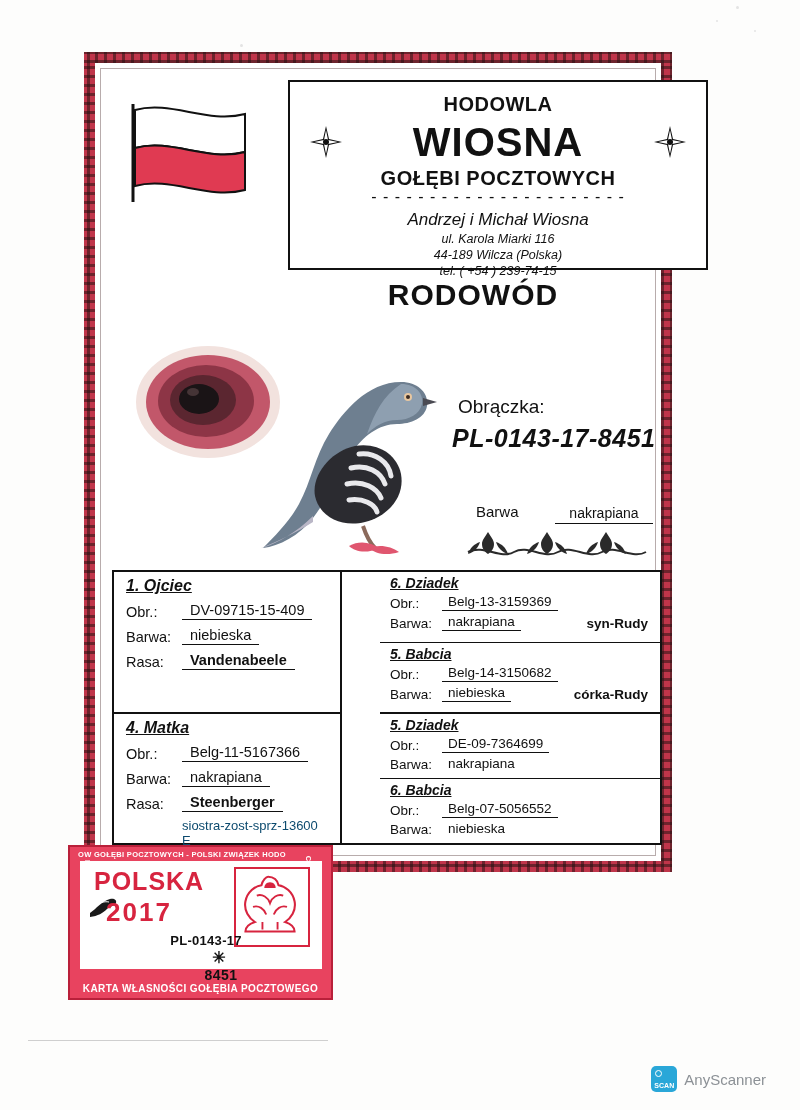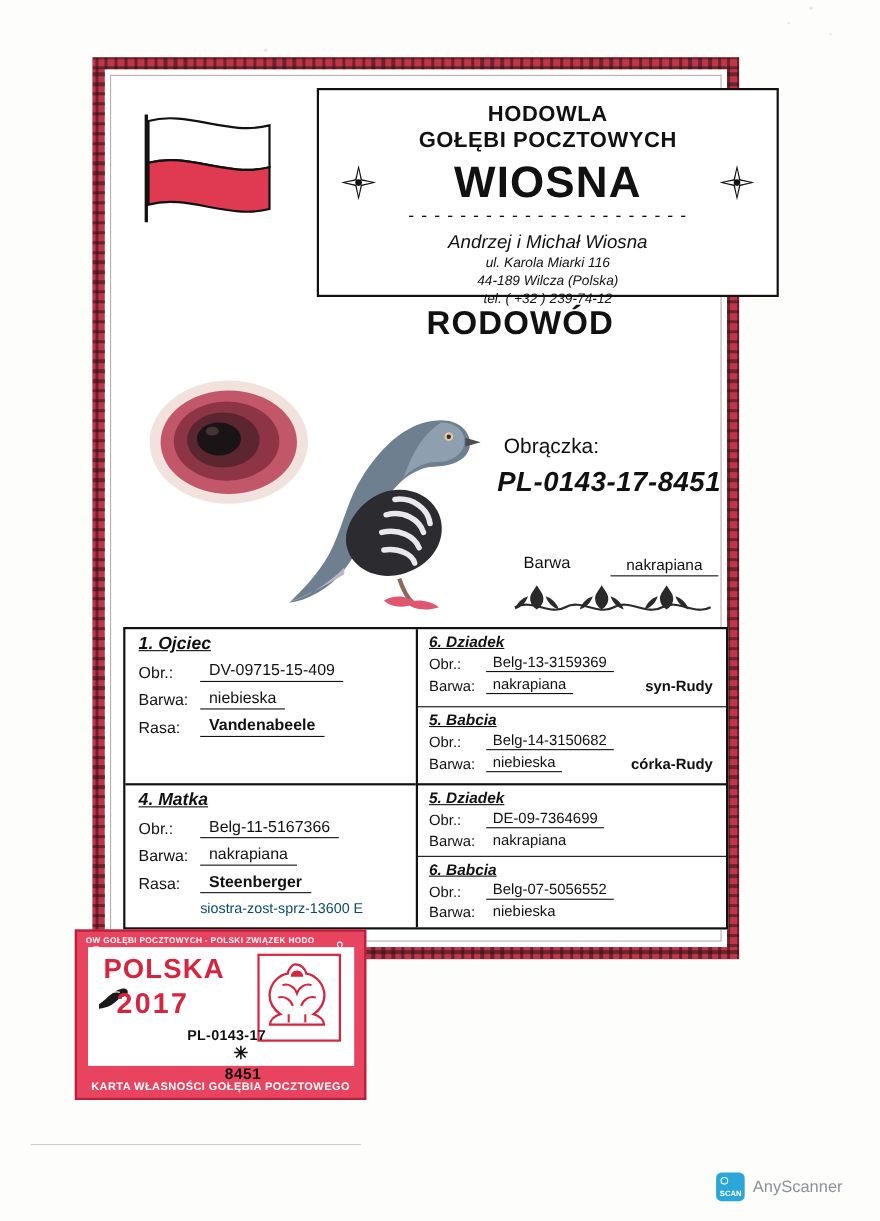--- a/index.html
+++ b/index.html
@@ -221,21 +221,21 @@
     top: 570px;
     width: 550px;
     height: 275px;
     border: 2px solid #111;
     box-sizing: border-box;
     background: #fff;
   }
   #ped-left {
     position: absolute;
     left: 0; top: 0;
-    width: 266px; height: 100%;
+    width: 228px; height: 100%;
     border-right: 2px solid #111;
     box-sizing: border-box;
   }
   #ped-right {
     position: absolute;
     left: 266px; top: 0; right: 0; height: 100%;
   }
   .pl-cell {
     position: absolute;
     left: 0; right: 0;
@@ -450,43 +450,43 @@
   <div id="flag">
     <svg viewBox="0 0 142 112" width="142" height="112">
       <path d="M14 6 L14 104" stroke="#111" stroke-width="3" fill="none"></path>
       <path d="M16 12 C52 2, 88 26, 126 16 L126 54 C88 64, 52 40, 16 50 Z" fill="#ffffff" stroke="#111" stroke-width="2"></path>
       <path d="M16 50 C52 40, 88 64, 126 54 L126 92 C88 102, 52 78, 16 88 Z" fill="#e03a52" stroke="#111" stroke-width="2"></path>
     </svg>
   </div>
 
   <div id="header-box">
     <div id="hdr-l1">HODOWLA</div>
-    <div id="hdr-l2">GOŁĘBI POCZTOWYCH</div>
     <div id="hdr-big-row">
       <span class="star left">
         <svg viewBox="0 0 32 32" width="32" height="32">
           <path d="M16 0 L19 13 L32 16 L19 19 L16 32 L13 19 L0 16 L13 13 Z" fill="#111"></path>
           <path d="M16 4 L18 14 L28 16 L18 18 L16 28 L14 18 L4 16 L14 14 Z" fill="#fff"></path>
           <circle cx="16" cy="16" r="3" fill="#111"></circle>
         </svg>
       </span>
       <div id="hdr-big">WIOSNA</div>
       <span class="star right">
         <svg viewBox="0 0 32 32" width="32" height="32">
           <path d="M16 0 L19 13 L32 16 L19 19 L16 32 L13 19 L0 16 L13 13 Z" fill="#111"></path>
           <path d="M16 4 L18 14 L28 16 L18 18 L16 28 L14 18 L4 16 L14 14 Z" fill="#fff"></path>
           <circle cx="16" cy="16" r="3" fill="#111"></circle>
         </svg>
       </span>
     </div>
+    <div id="hdr-l2">GOŁĘBI POCZTOWYCH</div>
     <div id="hdr-dashes">- - - - - - - - - - - - - - - - - - - - - -</div>
     <div id="hdr-names">Andrzej i Michał Wiosna</div>
     <div id="hdr-addr1">ul. Karola Miarki  116</div>
     <div id="hdr-addr2">44-189 Wilcza  (Polska)</div>
-    <div id="hdr-tel">tel.  ( +32 )  239-74-12</div>
+    <div id="hdr-tel">tel.  ( +54 )  239-74-15</div>
   </div>
 
   <div id="rodowod">RODOWÓD</div>
 
   <div id="photo">
     <div id="eye">
       <svg viewBox="0 0 150 120" width="150" height="120">
         <ellipse cx="75" cy="60" rx="72" ry="56" fill="#f2e2de"></ellipse>
         <ellipse cx="75" cy="60" rx="62" ry="47" fill="#c2576a"></ellipse>
         <ellipse cx="73" cy="59" rx="48" ry="36" fill="#8d3546"></ellipse>

